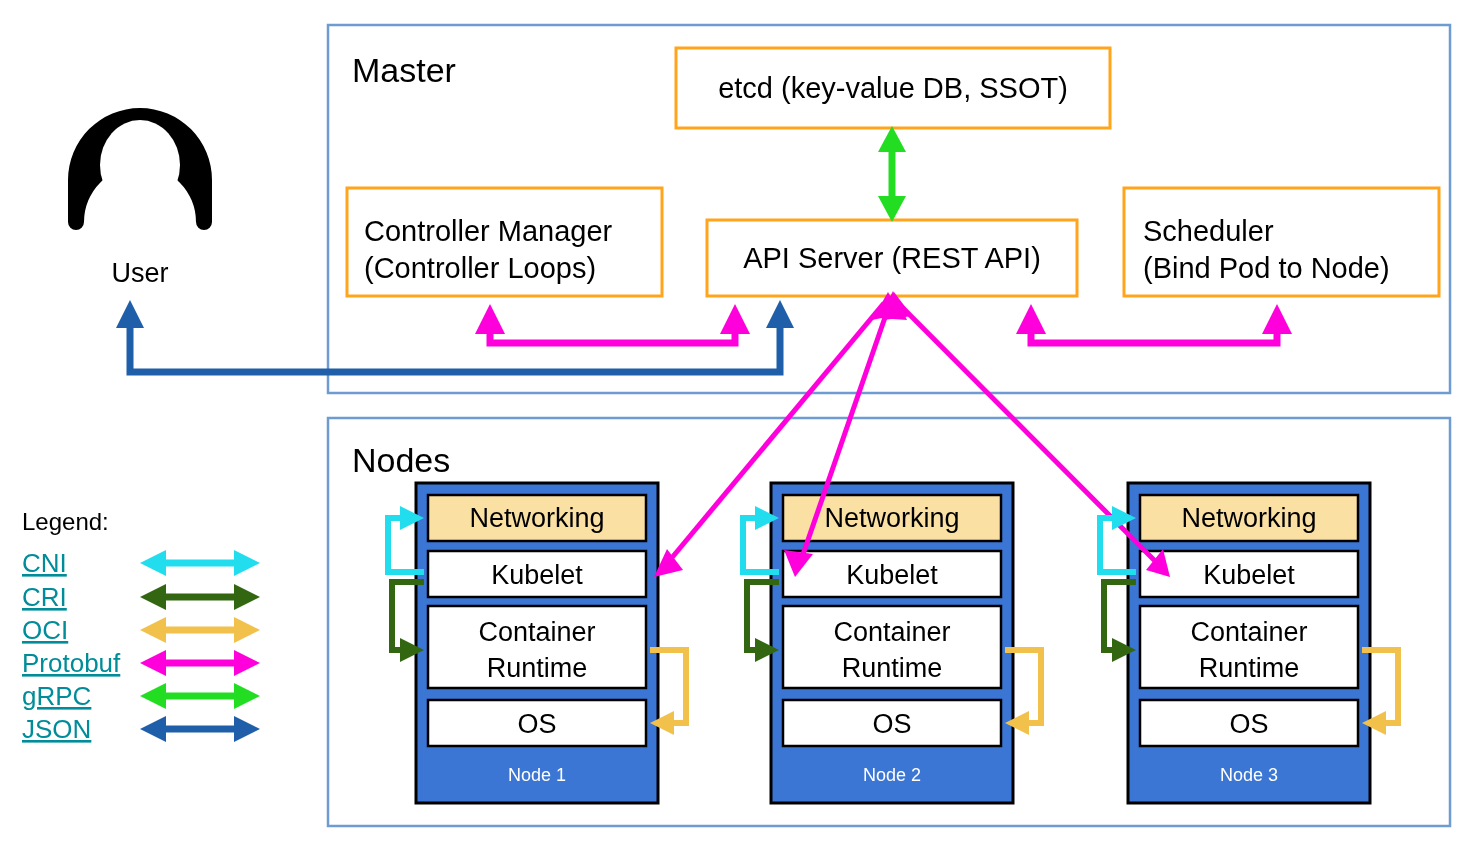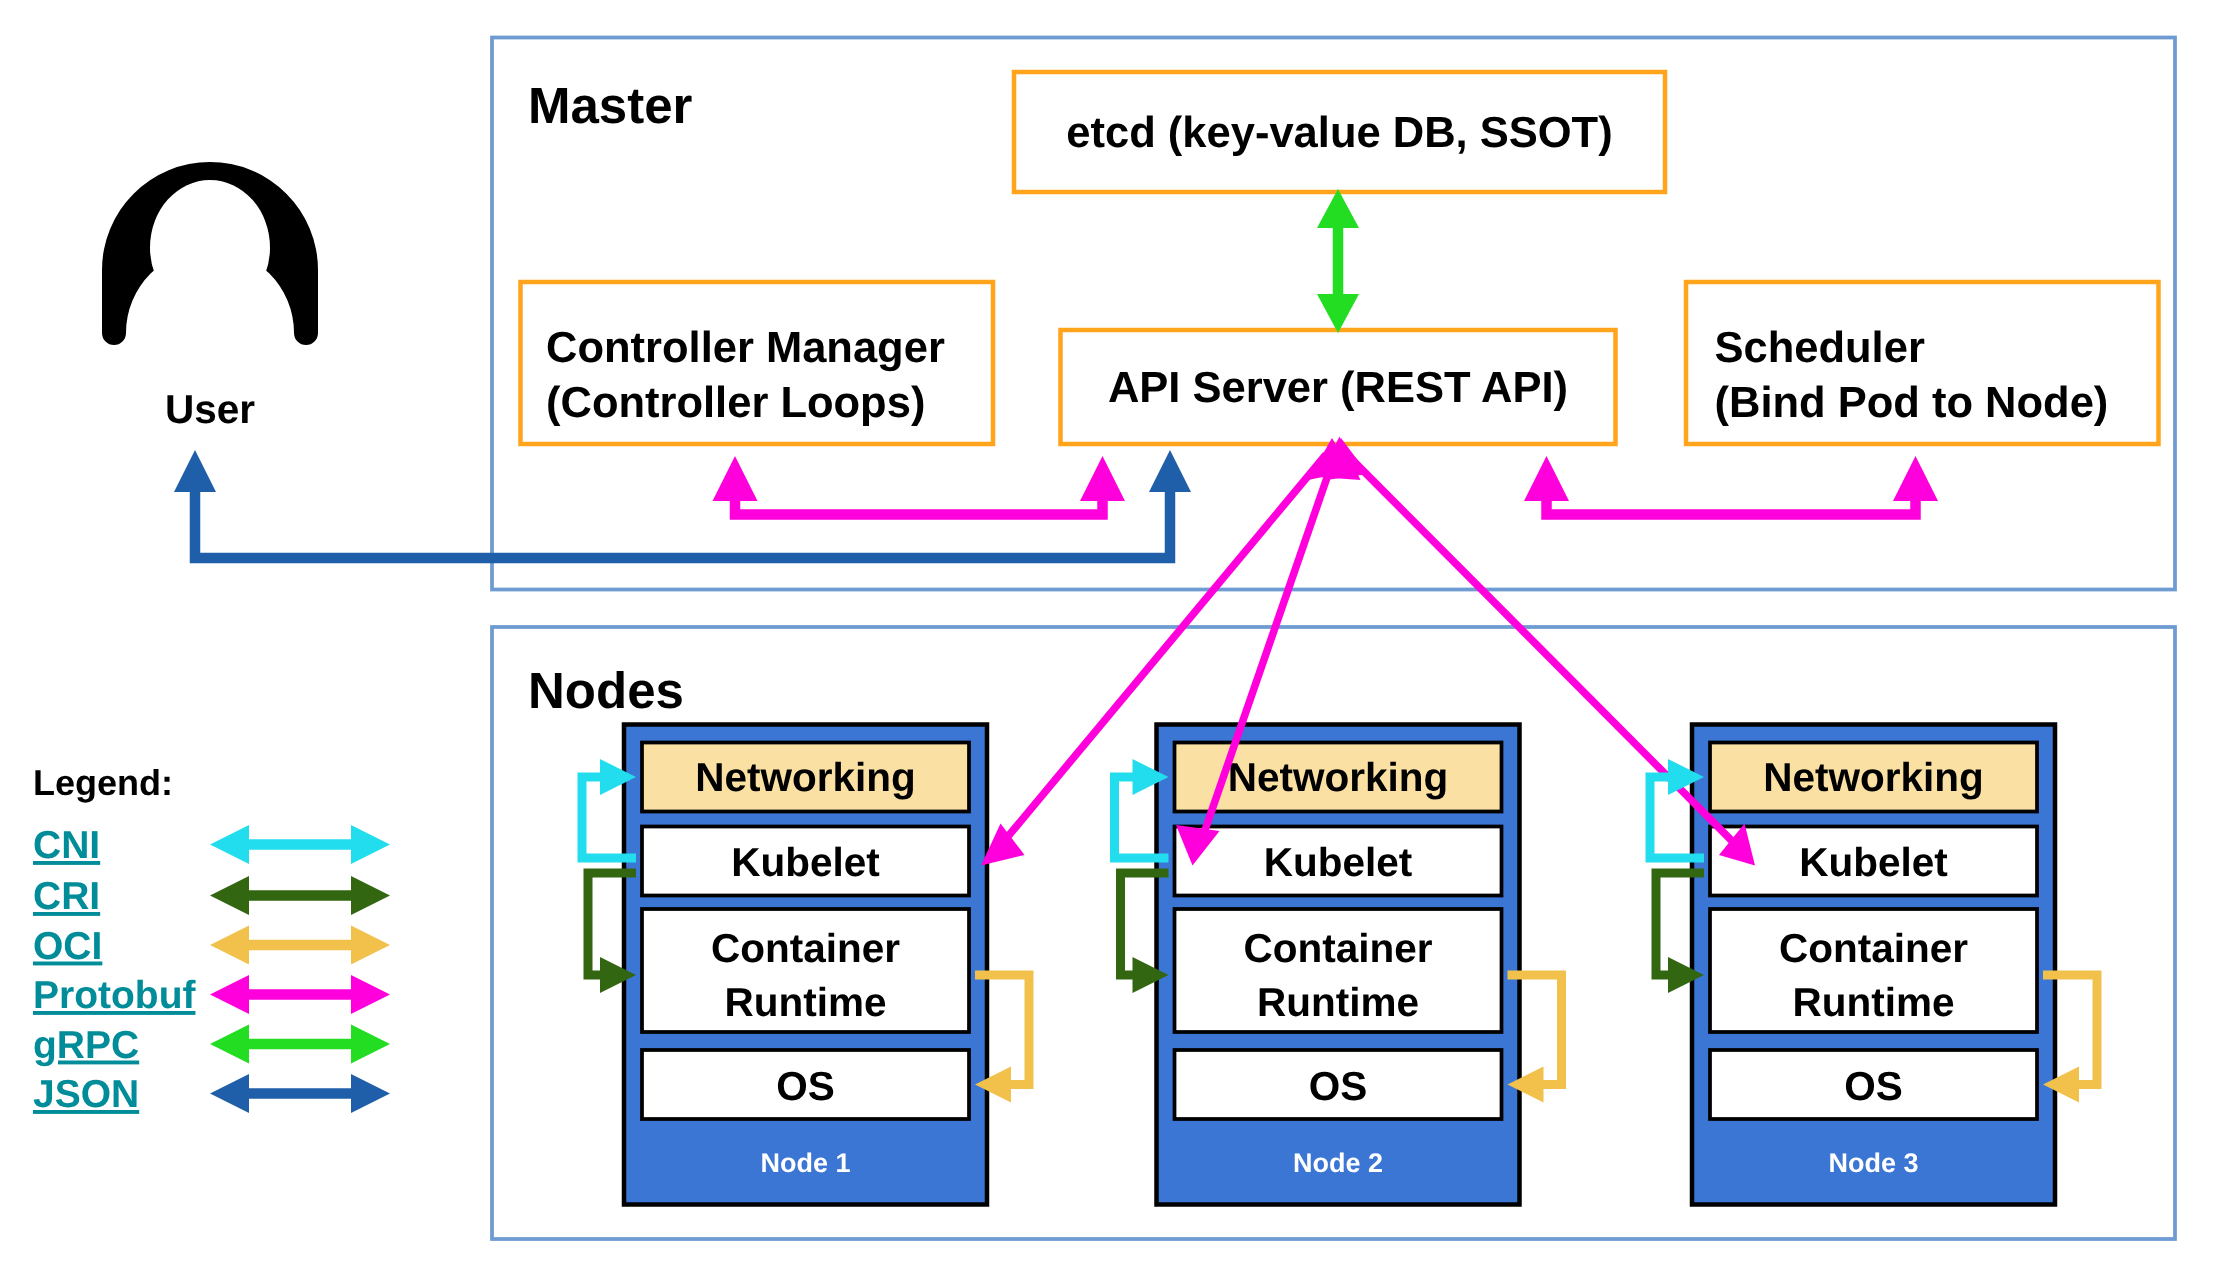--- a/index.html
+++ b/index.html
@@ -10,21 +10,20 @@
   body {
     width: 1475px;
     height: 852px;
     font-family: "Liberation Sans", sans-serif;
     overflow: hidden;
   }
   #stage {
     position: relative;
     width: 1475px;
     height: 680px;
-    font-weight: bold;
   }
   svg.diagram {
     position: absolute;
     top: 0; left: 0;
     width: 1475px;
     height: 852px;
   }
   .box-label {
     font-family: "Liberation Sans", sans-serif;
     fill: #000000;

